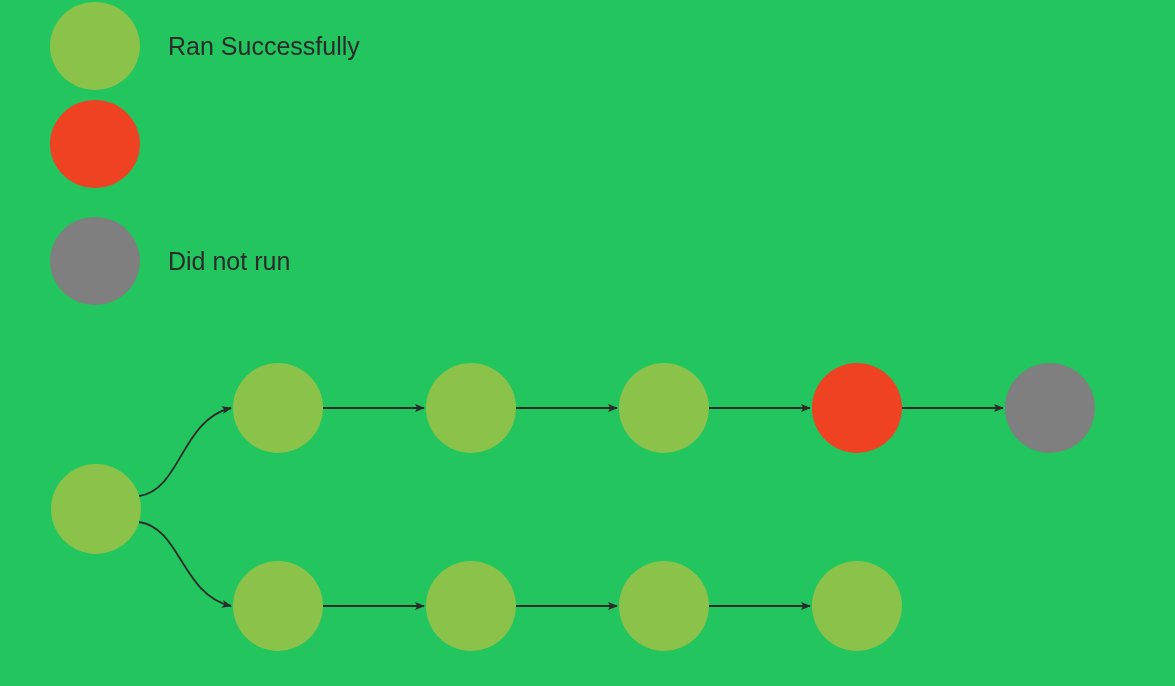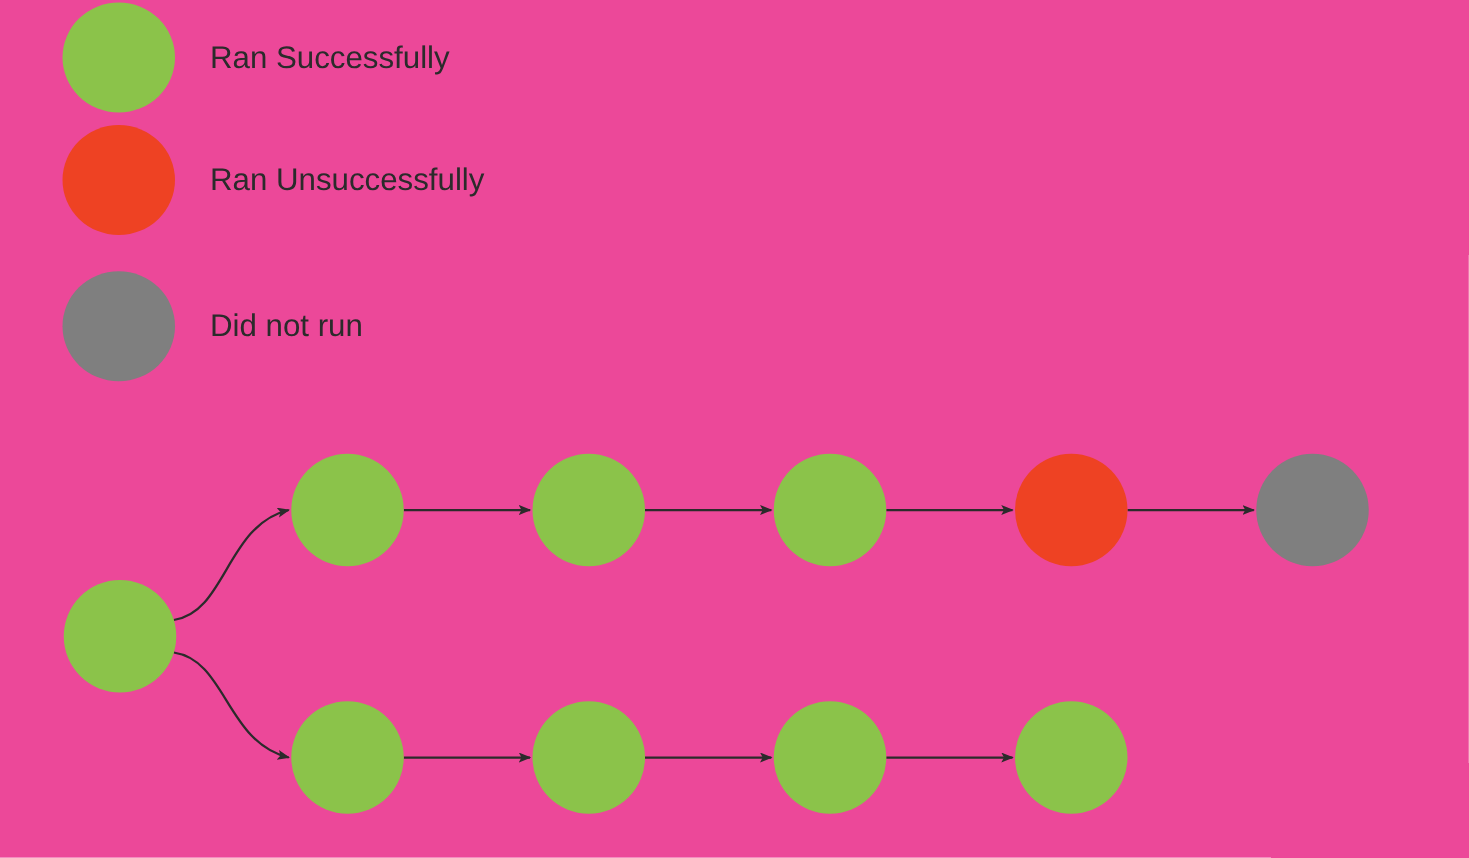--- a/index.html
+++ b/index.html
@@ -10,21 +10,21 @@
   body {
     width: 1175px;
     height: 686px;
     overflow: hidden;
     font-family: "Liberation Sans", "DejaVu Sans", sans-serif;
   }
   .stage {
     position: relative;
     width: 1175px;
     height: 686px;
-    background: #ec4899;
+    background: #22c55e;
   }
   .legend {
     position: absolute;
     left: 0;
     top: 0;
     width: 600px;
   }
   .legend-row {
     position: absolute;
     left: 50px;
@@ -68,21 +68,20 @@
 
 <div class="stage">
 
   <div class="legend">
     <div class="legend-row row-0">
       <span class="legend-swatch" style="background-color: rgb(139, 195, 74);"></span>
       <span class="legend-label">Ran Successfully</span>
     </div>
     <div class="legend-row row-1">
       <span class="legend-swatch" style="background-color: rgb(238, 66, 35);"></span>
-      <span class="legend-label">Ran Unsuccessfully</span>
     </div>
     <div class="legend-row row-2">
       <span class="legend-swatch" style="background-color: rgb(127, 127, 127);"></span>
       <span class="legend-label">Did not run</span>
     </div>
   </div>
 
   <svg id="graph" xmlns="http://www.w3.org/2000/svg" width="1175" height="686" viewBox="0 0 1175 686">
     <defs>
       <marker id="arrowhead" markerWidth="12" markerHeight="10" refX="9" refY="4" orient="auto" markerUnits="userSpaceOnUse">

